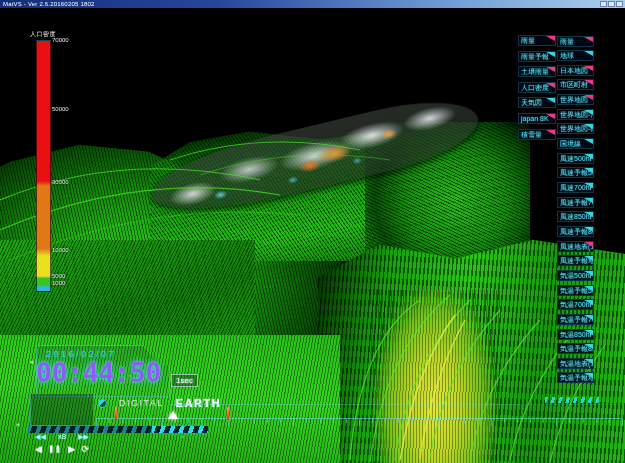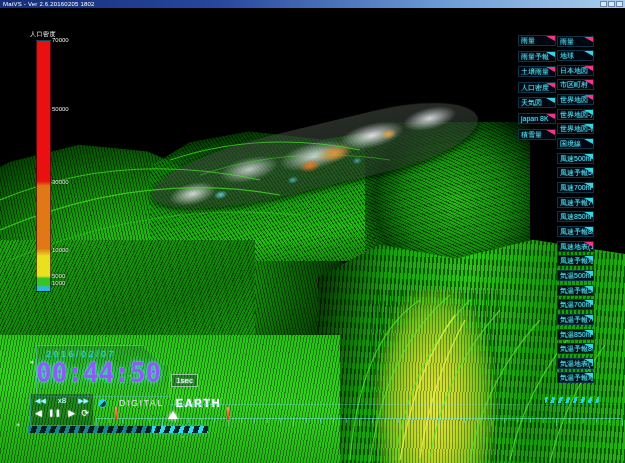--- a/index.html
+++ b/index.html
@@ -91,21 +91,21 @@
   #hud-date{position:absolute;left:46px;top:349px;font-size:9px;letter-spacing:2.5px;
     color:#3fd0e0;text-shadow:0 0 4px rgba(60,210,230,.8);}
   #hud-time{position:absolute;left:36px;top:358px;font-family:"DejaVu Sans Mono","Liberation Mono",monospace;
     font-size:26px;font-weight:bold;color:#8b5cf6;letter-spacing:0px;
     text-shadow:0 0 7px rgba(70,220,240,.9),0 0 2px rgba(150,240,255,.9);}
   #interval-box{position:absolute;left:171px;top:374px;width:27px;height:13px;box-sizing:border-box;
     border:1px solid rgba(220,235,240,.65);background:rgba(20,40,50,.4);color:#e8f4f6;
     font-size:8px;line-height:11px;text-align:center;text-shadow:0 0 2px #fff;}
   #ctrl-box{position:absolute;left:30px;top:393px;width:64px;height:33px;box-sizing:border-box;
     border:1px solid rgba(80,200,220,.45);background:rgba(4,16,24,.35);}
-  #speed-row{display:flex;justify-content:space-between;align-items:center;padding:2px 4px 0 4px;}
+  #speed-row{display:flex;justify-content:space-between;align-items:center;padding:2px 4px 0 4px;margin-top:36px;}
   #speed-row span{font-size:7px;color:#a5f0fa;text-shadow:0 0 2px rgba(0,200,230,.8);cursor:pointer;}
   #speed-row .spd{font-size:8px;color:#e4fcff;}
   #btn-row{display:flex;justify-content:space-between;align-items:center;padding:3px 4px 0 4px;}
   #btn-row span{font-size:9px;color:#f2fbfd;text-shadow:0 0 2px rgba(255,255,255,.7);cursor:pointer;line-height:10px;}
   #btn-row .pse{font-size:7px;letter-spacing:1px;}
   #logo{position:absolute;left:98px;top:397px;display:flex;align-items:center;gap:12px;text-align:center;}
   #logo-mark{width:9px;height:9px;border-radius:50%;border:1px solid #2fd0e8;box-sizing:border-box;
     background:linear-gradient(135deg,#2fd0e8 45%,rgba(10,40,60,.8) 45%);}
   #logo-w1{font-size:9px;color:#cdd8da;letter-spacing:1.5px;text-shadow:0 0 1px #9bb;}
   #logo-w2{font-size:11px;color:#fff;font-weight:bold;letter-spacing:1.5px;text-shadow:0 0 2px #cef;}

